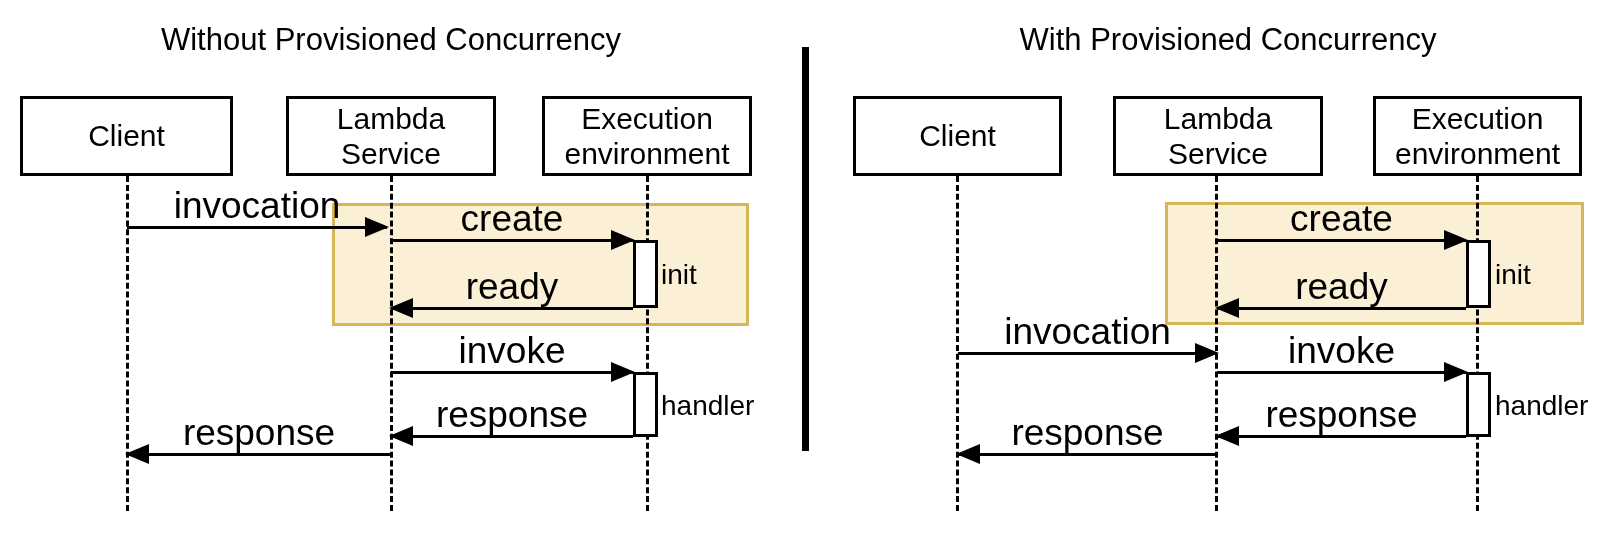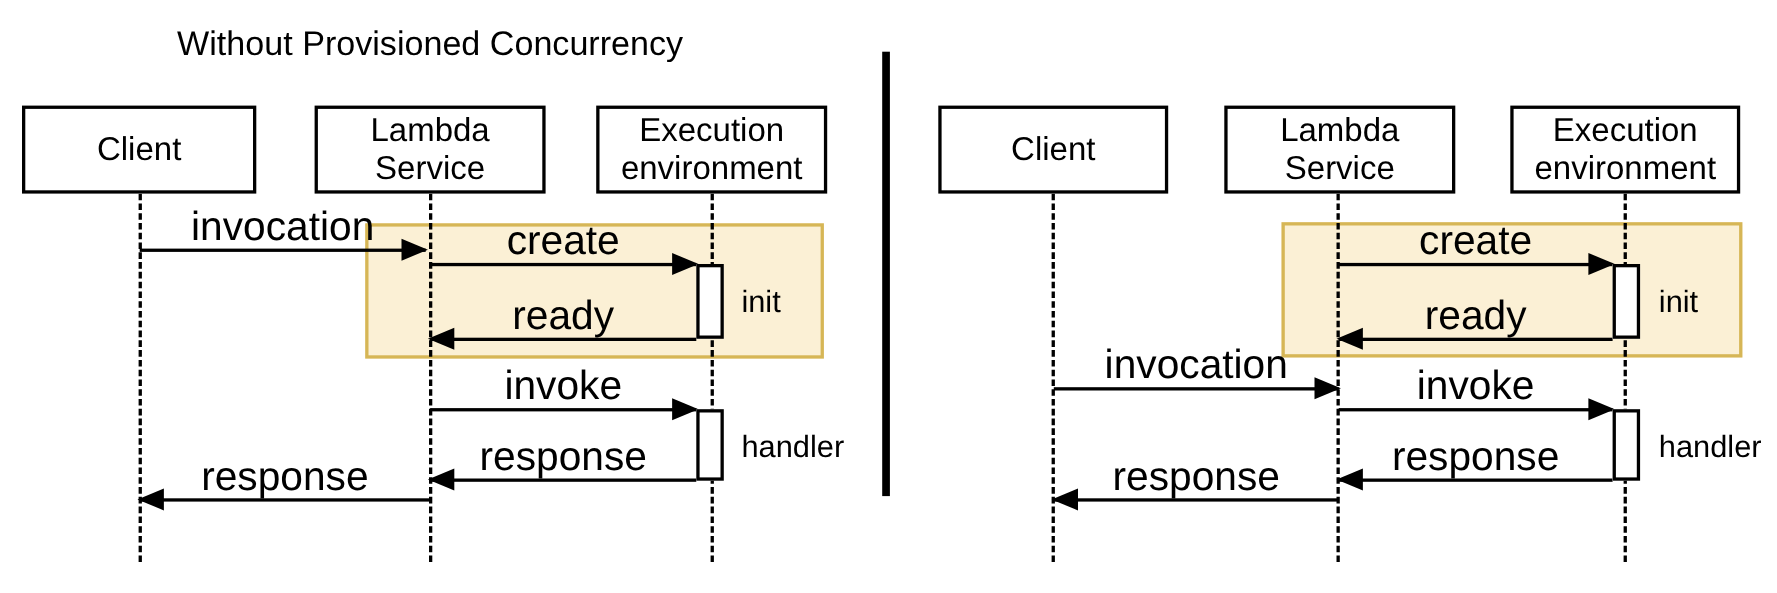--- a/index.html
+++ b/index.html
@@ -79,21 +79,20 @@
     background: #ffffff;
     border: 3px solid var(--line, #000);
     z-index: 3;
   }
   .act-label {
     position: absolute;
     font-size: 28px;
     white-space: nowrap;
     z-index: 3;
     line-height: 1;
-    margin-left: 13px;
   }
 
   .panel-divider {
     position: absolute;
     background: var(--line, #000);
     z-index: 5;
   }
 </style>
 </head>
 <body>
@@ -160,20 +159,21 @@
   <span class="act-label" style="left:661px;top:261px;">init</span>
 
   <div class="activation" style="left:633px;top:372px;height:65px;"></div>
   <span class="act-label" style="left:661px;top:392px;">handler</span>
 </div>
 
 <div class="panel-divider" style="left:802px;top:47px;width:7px;height:404px;"></div>
 
 <div class="abs" style="left:809px;top:0;width:806px;height:539px;">
 
+  <div class="diagram-title" style="left:419px; top:22px;">With Provisioned Concurrency</div>
 
   <div class="actor-box" style="left:44px;top:96px;width:209px;height:80px;">
     <span class="actor-label">Client</span>
   </div>
   <div class="actor-box" style="left:304px;top:96px;width:210px;height:80px;">
     <span class="actor-label">Lambda
 Service</span>
   </div>
   <div class="actor-box" style="left:564px;top:96px;width:209px;height:80px;">
     <span class="actor-label">Execution

